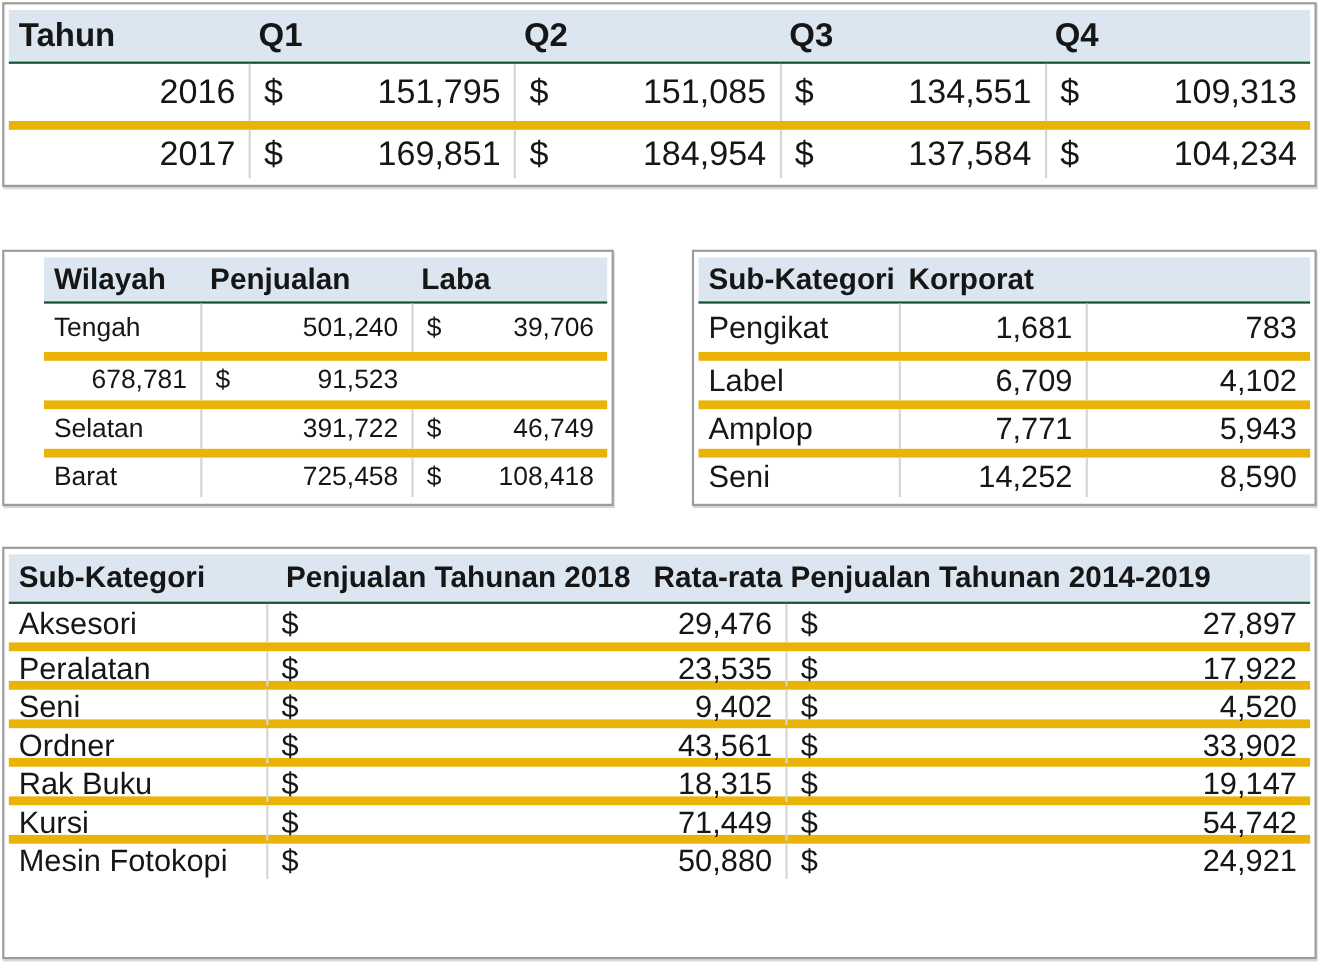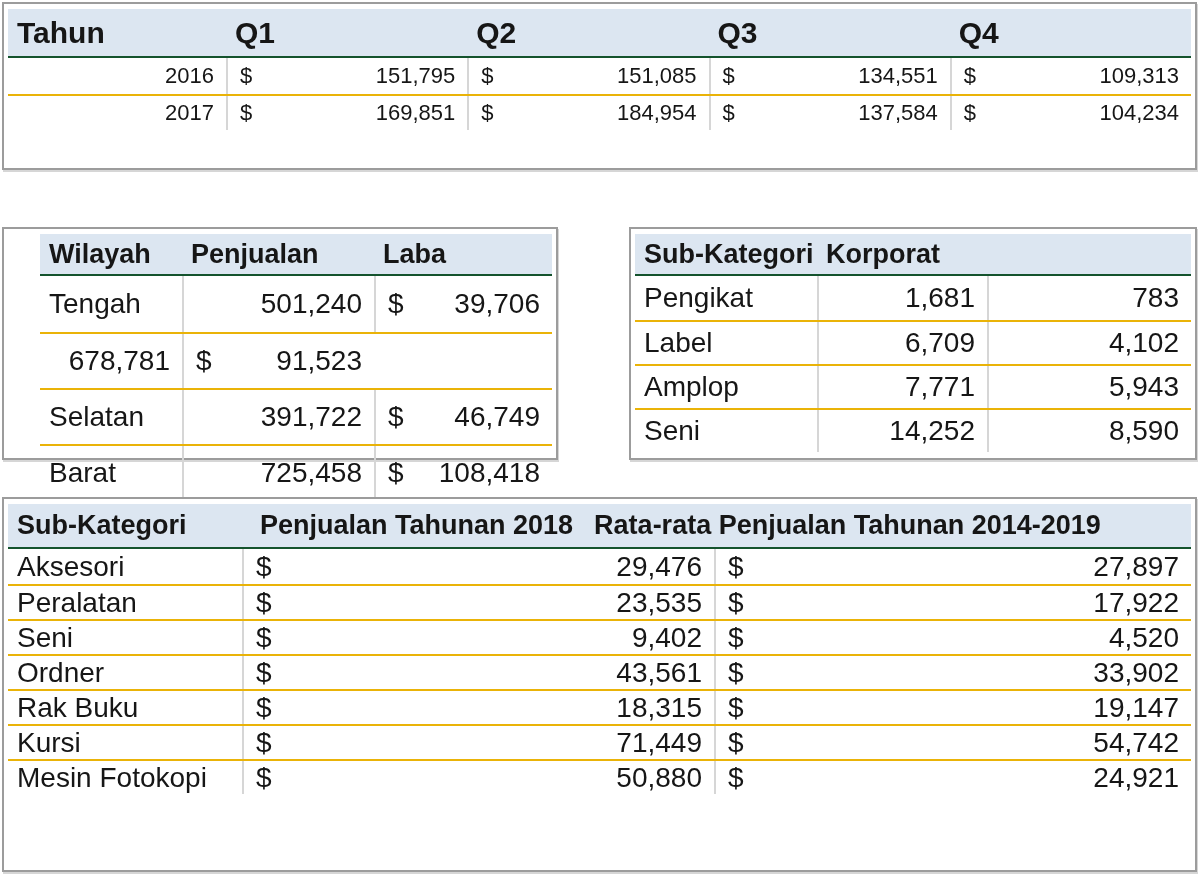--- a/index.html
+++ b/index.html
@@ -16,40 +16,40 @@
   }
   .hdr {
     background:#dce6f1;
     border-bottom:2px solid #14532d;
     display:grid; align-items:center;
     font-weight:bold;
     box-sizing:border-box;
   }
   .hdr.flexh { display:flex; align-items:center; }
   .row { display:grid; align-items:center; box-sizing:border-box; }
-  .row + .row { border-top:2px solid #eab308; }
+  .row + .row { border-top:8px solid #eab308; }
   .row > * { height:100%; display:flex; align-items:center; box-sizing:border-box; }
   .row > * + * { border-left:2px solid #d6d6d6; }
   .hc { padding-left:9px; white-space:nowrap; }
   .lab { padding-left:9px; white-space:nowrap; }
   .year { justify-content:flex-end; padding-right:12px; }
   .pnum { justify-content:flex-end; padding-right:12px; }
   .money { justify-content:space-between; padding:0 12px 0 12px; }
   .cur { flex:0 0 auto; }
   .num { flex:0 0 auto; }
 
   
   #t1 { left:2px; top:2px; width:1195px; height:168px; }
   #t1 .hdr { grid-template-columns:218px 1fr 1fr 1fr 1fr; height:49px; font-size:30px; }
-  #t1 .row { grid-template-columns:218px 1fr 1fr 1fr 1fr; height:36px; font-size:22px; }
+  #t1 .row { grid-template-columns:218px 1fr 1fr 1fr 1fr; height:52px; font-size:31px; }
 
   
   #t2 { left:2px; top:227px; width:556px; height:233px;padding-left:36px; }
   #t2 .hdr { grid-template-columns:142px 192px 1fr; height:42px; font-size:27px; }
-  #t2 .row { grid-template-columns:142px 192px 1fr; height:56px; font-size:28px; }
+  #t2 .row { grid-template-columns:142px 192px 1fr; height:44px; font-size:24px; }
 
   
   #t3 { left:629px; top:227px; width:568px; height:233px; }
   #t3 .hdr { grid-template-columns:182px 170px 1fr; height:42px; font-size:27px; }
   #t3 .row { grid-template-columns:182px 170px 1fr; height:44px; font-size:28px; }
 
   
   #t4 { left:2px; top:497px; width:1195px; height:375px; }
   #t4 .hdr { height:45px; font-size:27px; }
   #t4 .hdr .hc0 { width:234px; flex:0 0 auto; }

